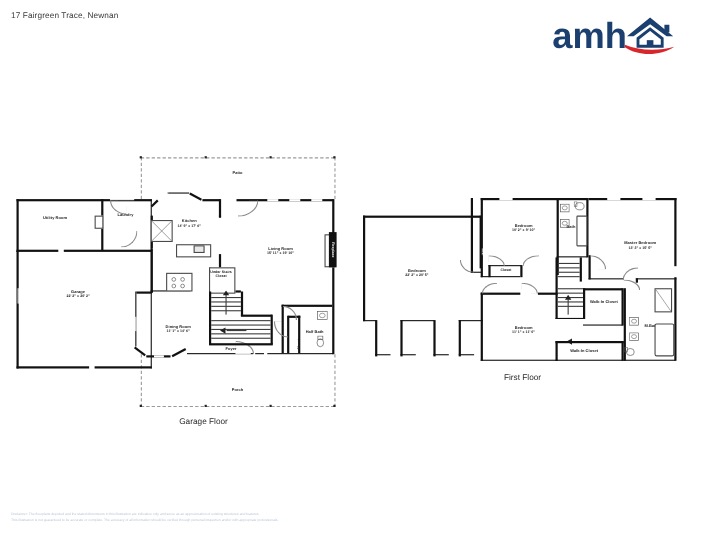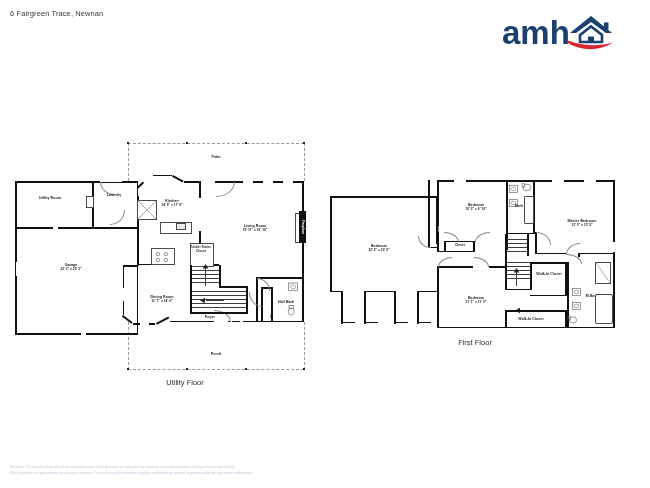--- a/index.html
+++ b/index.html
@@ -41,21 +41,21 @@
   .stairline{position:absolute;background:#3c3c3c;height:0.7px;}
   .sv{position:absolute;background:#3c3c3c;width:0.7px;}
   .dot{position:absolute;width:2px;height:2px;background:#222;}
   #disclaimer{position:absolute;left:10px;bottom:12px;width:430px;
       font-size:3.1px;line-height:5.5px;color:#b9c7d6;}
   #disclaimer div{white-space:nowrap;}
 </style>
 </head>
 <body>
 
-<div id="page-title">6 Fairgreen Trace, Newnan</div>
+<div id="page-title">17 Fairgreen Trace, Newnan</div>
 
 <div id="logo">
   <svg viewBox="0 0 140 46" xmlns="http://www.w3.org/2000/svg">
 
     <g>
       <path d="M74 23 L95 6 L116 23 L110 23 L95 12 L80 23 Z" fill="#1b3f6e"></path>
       <rect x="108" y="12.5" width="4.5" height="7" fill="#1b3f6e"></rect>
       <path d="M84 25 L95 16.5 L106 25 L106 32 L84 32 Z" fill="none" stroke="#1b3f6e" stroke-width="2.6"></path>
       <rect x="92" y="26.5" width="6" height="5.5" fill="#1b3f6e"></rect>
     </g>
@@ -248,21 +248,21 @@
   </svg>
   <svg style="position:absolute;left:285px;top:305px;width:12px;height:12px;" viewBox="0 0 12 12">
     <rect x="4" y="0.5" width="4.5" height="3" fill="none" stroke="#555" stroke-width="0.6"></rect>
     <ellipse cx="6.2" cy="6.6" rx="3" ry="3.6" fill="none" stroke="#555" stroke-width="0.6"></ellipse>
   </svg>
 
   <div class="lbl" style="left:196px;top:352px;width:40px;">
     <span>Porch</span>
   </div>
 
-  <div class="floorname" style="left:135px;top:378px;width:100px;">Utility Floor</div>
+  <div class="floorname" style="left:135px;top:378px;width:100px;">Garage Floor</div>
 </div>
 
 <div>
 
   <div class="w" style="left:330px;top:196px;width:1.8px;height:96px;"></div>
   <div class="w" style="left:330px;top:196px;width:107px;height:1.8px;"></div>
   <div class="w" style="left:330px;top:290.5px;width:12px;height:1.8px;"></div>
   <div class="w" style="left:341px;top:290.5px;width:1.8px;height:33px;"></div>
   <div class="w" style="left:341px;top:321.5px;width:14px;height:1.8px;"></div>
   <div class="w" style="left:364px;top:321.5px;width:14px;height:1.8px;"></div>

